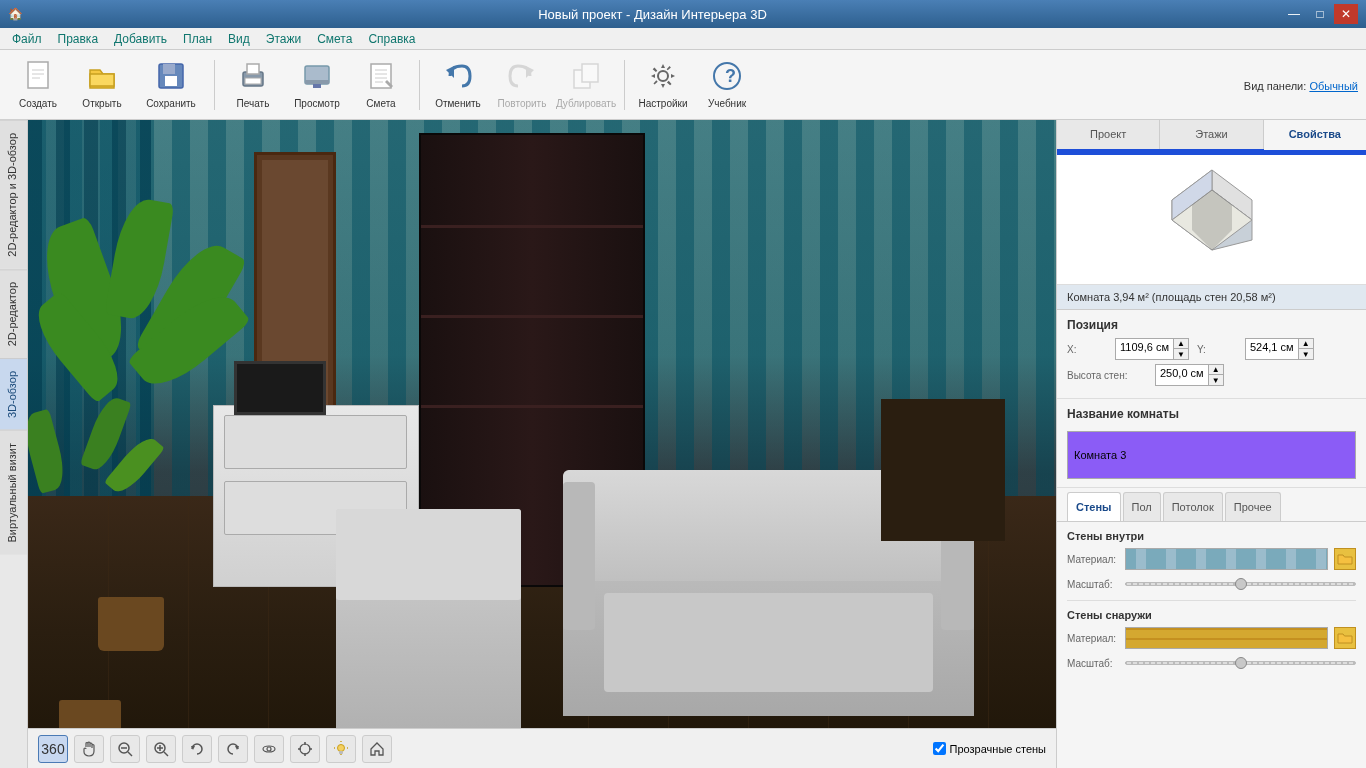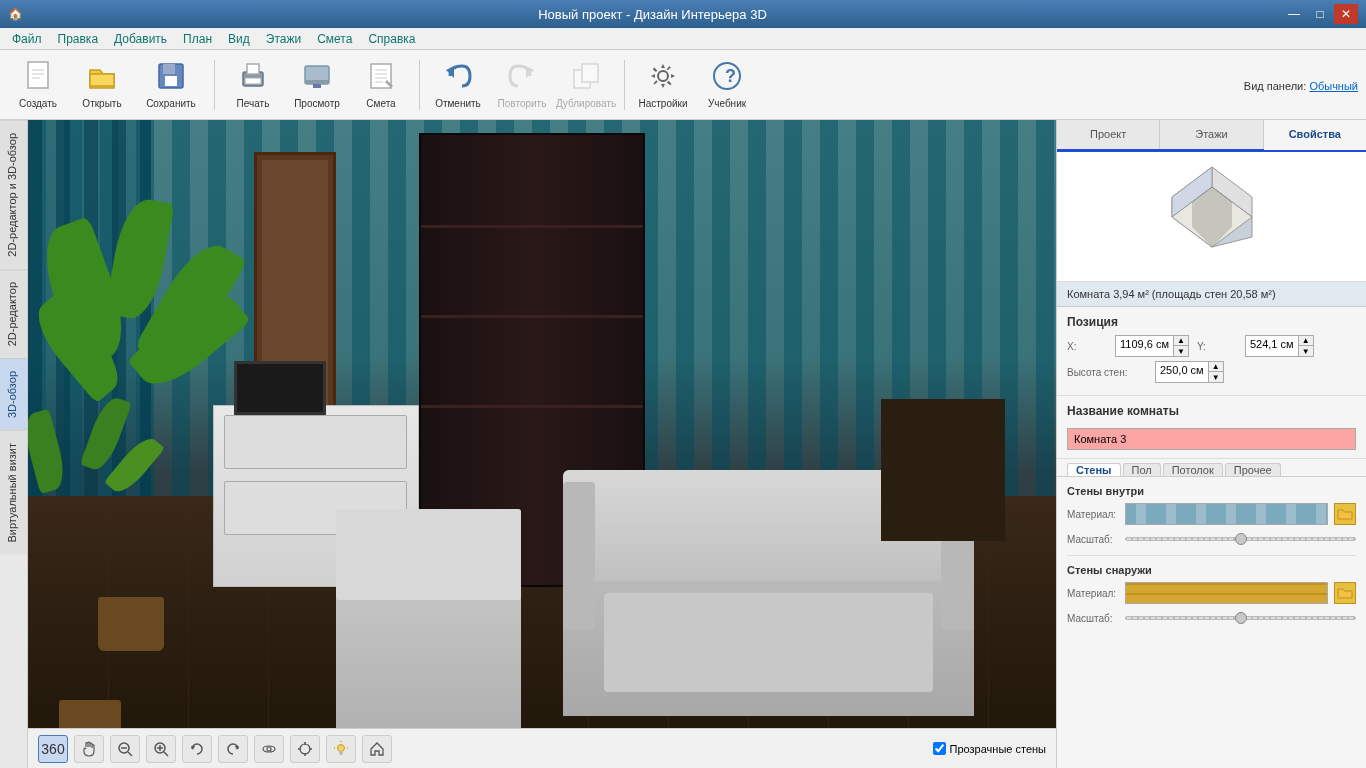--- a/index.html
+++ b/index.html
@@ -220,21 +220,21 @@
     }
 
     
     #rightpanel {
       width: 310px; background: #f5f5f5; border-left: 1px solid #ccc;
       display: flex; flex-direction: column; overflow-y: auto;
     }
 
     
     #panel-tabs {
-      display: flex; border-bottom: 3px solid #1d4ed8; background: #e8e8e8;
+      display: flex; border-bottom: 6px solid #1d4ed8; background: #e8e8e8;
     }
     .panel-tab {
       flex: 1; padding: 8px 4px; text-align: center; cursor: pointer;
       font-size: 11px; color: #555; border-right: 1px solid #ccc;
     }
     .panel-tab:last-child { border-right: none; }
     .panel-tab.active { background: #f5f5f5; color: #1a4a8a; font-weight: bold; border-bottom: 2px solid #f5f5f5; margin-bottom: -1px; }
 
     
     #room-preview {
@@ -257,31 +257,31 @@
     .prop-input-wrap {
       display: flex; border: 1px solid #aaa; background: white; overflow: hidden;
     }
     .prop-input-val { padding: 2px 4px; font-size: 11px; flex: 1; }
     .prop-spinners { display: flex; flex-direction: column; border-left: 1px solid #aaa; }
     .prop-spinner-btn { width: 14px; height: 10px; background: #f0f0f0; border-bottom: 1px solid #aaa; cursor: pointer; font-size: 8px; display: flex; align-items: center; justify-content: center; }
     .prop-spinner-btn:last-child { border-bottom: none; }
 
     
     #room-name-input {
-      width: 100%; border: 1px solid #aaa; padding: 4px 6px; font-size: 11px;
-      background: #fca5a5; margin-top: 4px;
+      width: 100%; border: 1px solid #aaa; padding: 17px 6px; font-size: 11px;
+      background: #8b5cf6; margin-top: 4px;
     }
 
     
     #inner-tabs {
       display: flex; gap: 0; border-bottom: 1px solid #ccc;
       padding: 4px 10px 0;
     }
     .inner-tab {
-      padding: 0 8px; cursor: pointer; font-size: 11px; color: #555;
+      padding: 8px 8px; cursor: pointer; font-size: 11px; color: #555;
       border: 1px solid #ccc; border-bottom: none; background: #e8e8e8;
       border-radius: 3px 3px 0 0; margin-right: 2px;
     }
     .inner-tab.active { background: white; color: #1a4a8a; font-weight: bold; }
 
     
     .material-section { padding: 8px 10px; }
     .material-title { font-size: 11px; font-weight: bold; color: #333; margin-bottom: 6px; }
     .material-row { display: flex; align-items: center; gap: 6px; margin-bottom: 6px; }
     .material-label { font-size: 10px; color: #666; width: 52px; }

